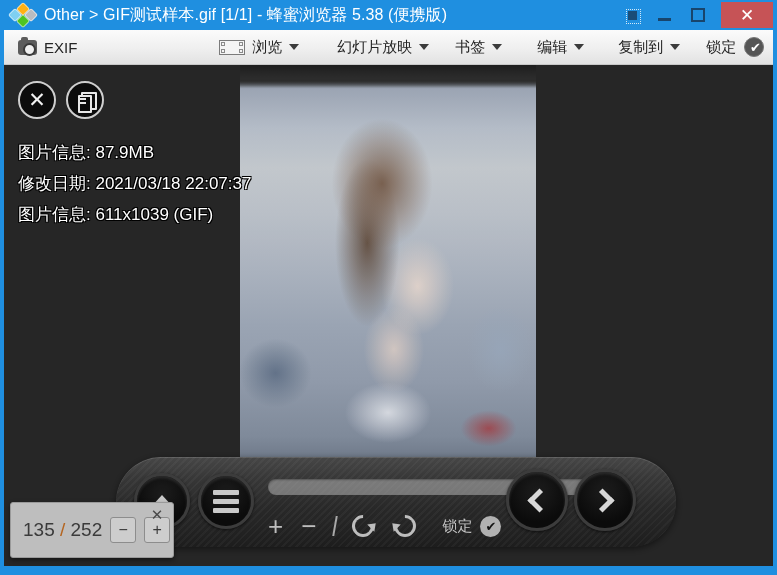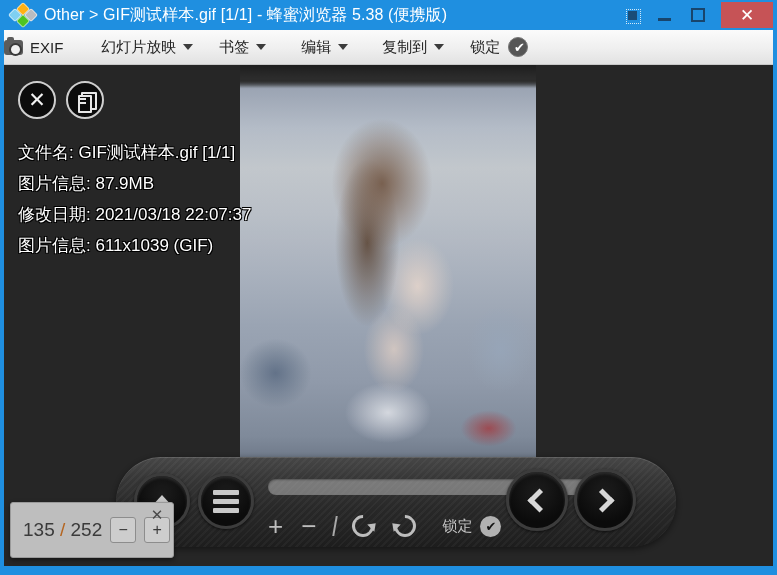--- a/index.html
+++ b/index.html
@@ -299,23 +299,33 @@
         <span class="glyph-min"></span>
       </div>
       <div class="wc">
         <span class="glyph-max"></span>
       </div>
       <div class="wc close">✕</div>
     </div>
   </div>
 
   <div class="toolbar">
-    <div class="tb-item" style="">
+    <div class="tb-item" style="margin-left:14px;">
       <span class="camera-icon"></span>
       <span class="lbl">EXIF</span>
+    </div>
+    <div class="tb-item" style="margin-left:142px;">
+      <span class="browse-icon">
+        <span class="a"></span>
+          <span class="b"></span>
+          <span class="c"></span>
+          <span class="d"></span>
+      </span>
+      <span class="lbl">浏览</span>
+      <span class="caret"></span>
     </div>
     <div class="tb-item" style="margin-left:26px;">
       <span class="lbl" style="margin-left:12px;">幻灯片放映</span>
       <span class="caret"></span>
     </div>
     <div class="tb-item" style="margin-left:26px;">
       <span class="lbl" style="margin-left:0;">书签</span>
       <span class="caret"></span>
     </div>
     <div class="tb-item" style="margin-left:35px;font-family:Liberation Mono, monospace;">
@@ -337,21 +347,20 @@
     <div class="photo"></div>
 
     <div class="vbtn close-v">✕</div>
     <div class="vbtn copy-v">
       <span class="doc-icon">
           <i></i>
         </span>
     </div>
 
     <div class="info">
-      <div>文件名: GIF测试样本.gif [1/1]</div>
       <div>图片信息: 87.9MB</div>
       <div>修改日期: 2021/03/18 22:07:37</div>
       <div>图片信息: 611x1039 (GIF)</div>
     </div>
 
     <div class="bottombar">
 
       <div class="rbtn up">
         <span class="uparrow"></span>
       </div>

